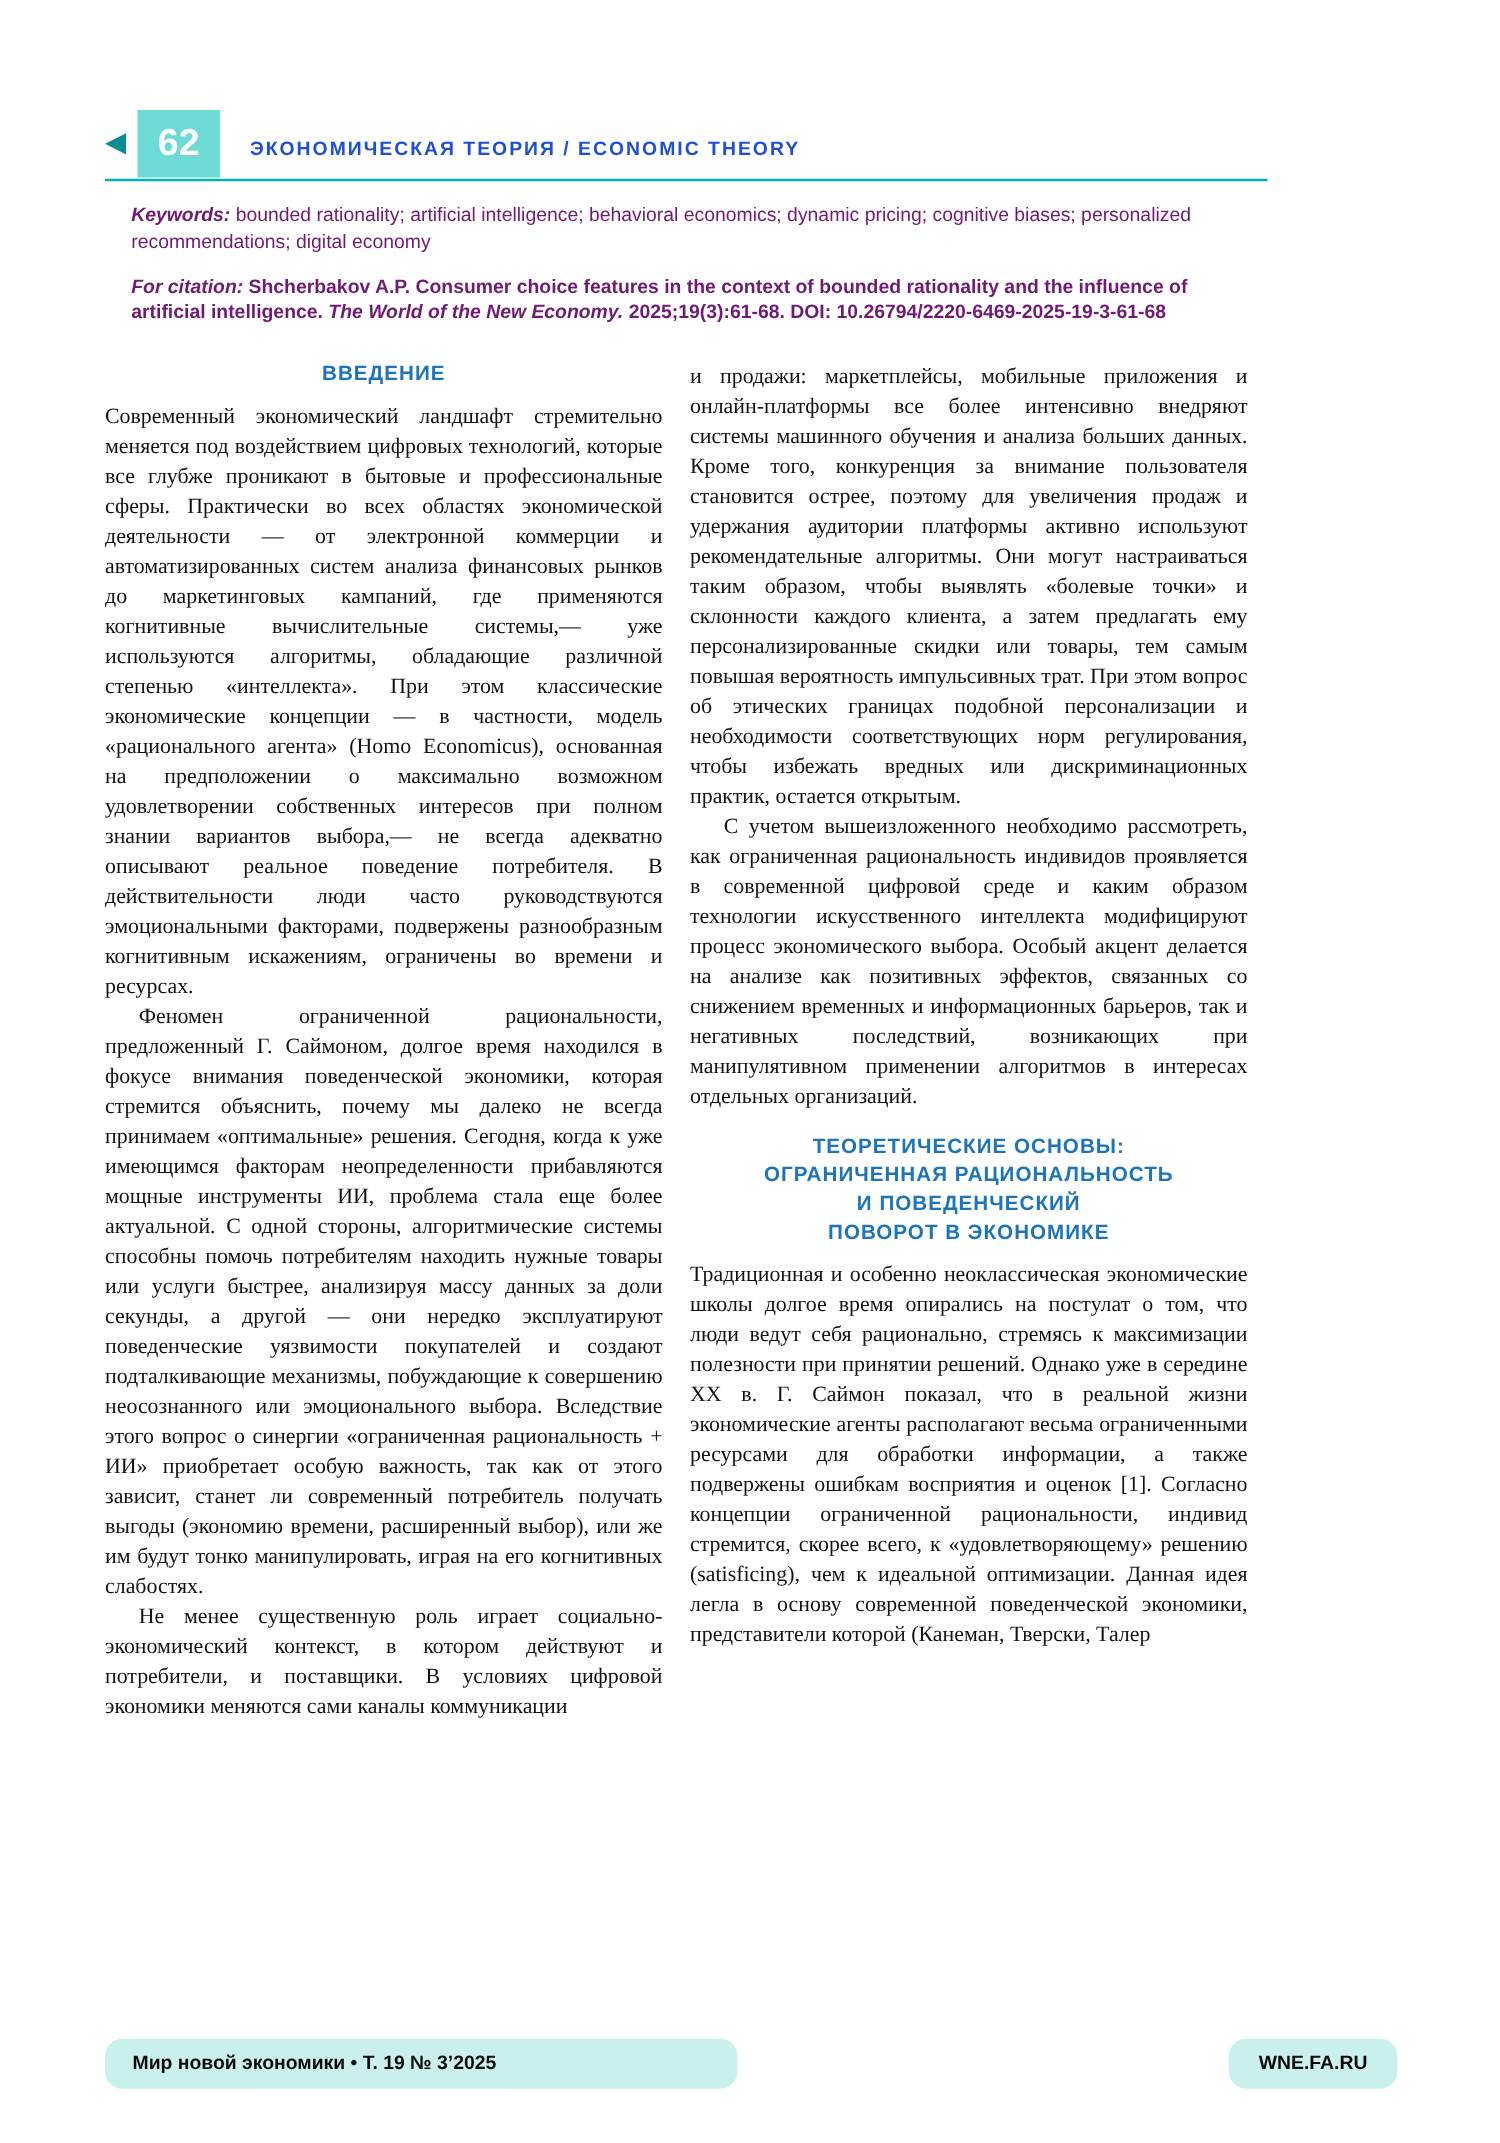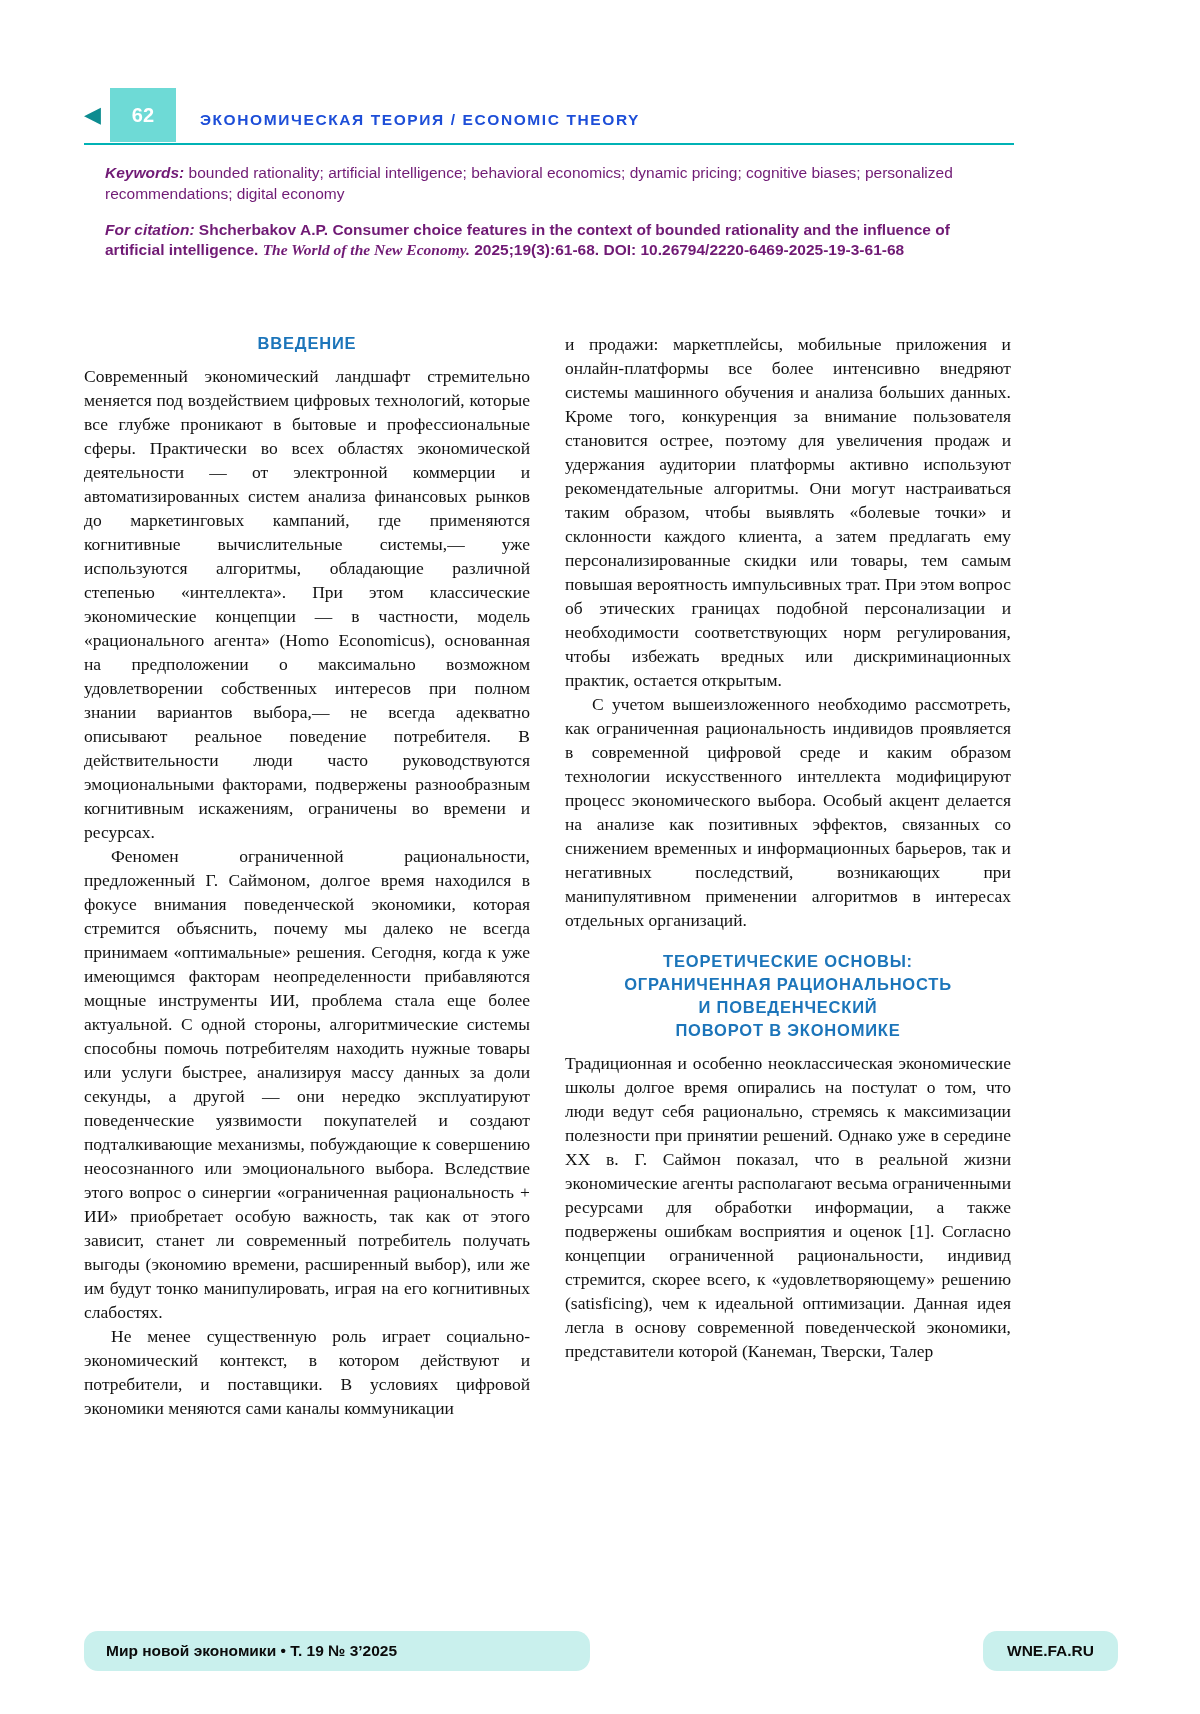--- a/index.html
+++ b/index.html
@@ -23,21 +23,21 @@
     line-height: 1;
     margin-right: 9px;
     font-family: "DejaVu Sans", sans-serif;
   }
   .pagenum-box {
     width: 66px; height: 54px;
     background: #6edad6;
     color: #ffffff;
     font-family: "Liberation Sans", sans-serif;
     font-weight: bold;
-    font-size: 20px;
+    font-size: 30px;
     display: flex; align-items: center; justify-content: center;
   }
   .running-title {
     margin-left: 24px;
     font-family: "Liberation Sans", sans-serif;
     font-weight: bold;
     font-size: 15.5px;
     letter-spacing: 1.6px;
     color: #1d4ed8;
     padding-top: 10px;
@@ -50,27 +50,27 @@
     left: 105px; top: 163px; width: 908px;
     font-family: "Liberation Sans", sans-serif;
     font-size: 15.5px;
     line-height: 1.34;
     color: #701a75;
   }
   .keywords { margin: 0 0 15px 0; }
   .kw-label { font-weight: bold; font-style: italic; }
   .citation { margin: 0; font-weight: bold; }
   .cit-label { font-style: italic; }
-  .cit-journal { font-style: italic; font-family: Liberation Serif, serif; }
+  .cit-journal { font-style: italic; }
 
   
   main {
     position: absolute;
     left: 84px; top: 288px; width: 931px;
-    display: flex; gap: 35px; margin-top: 44px;
+    display: flex; gap: 22px;
   }
   .col {
     width: 446px;
     text-align: justify;
     font-size: 17.5px;
     line-height: 24px;
   }
   .col p { margin: 0; text-indent: 27px; }
   .col p.noindent { text-indent: 0; }
   .section-heading {

